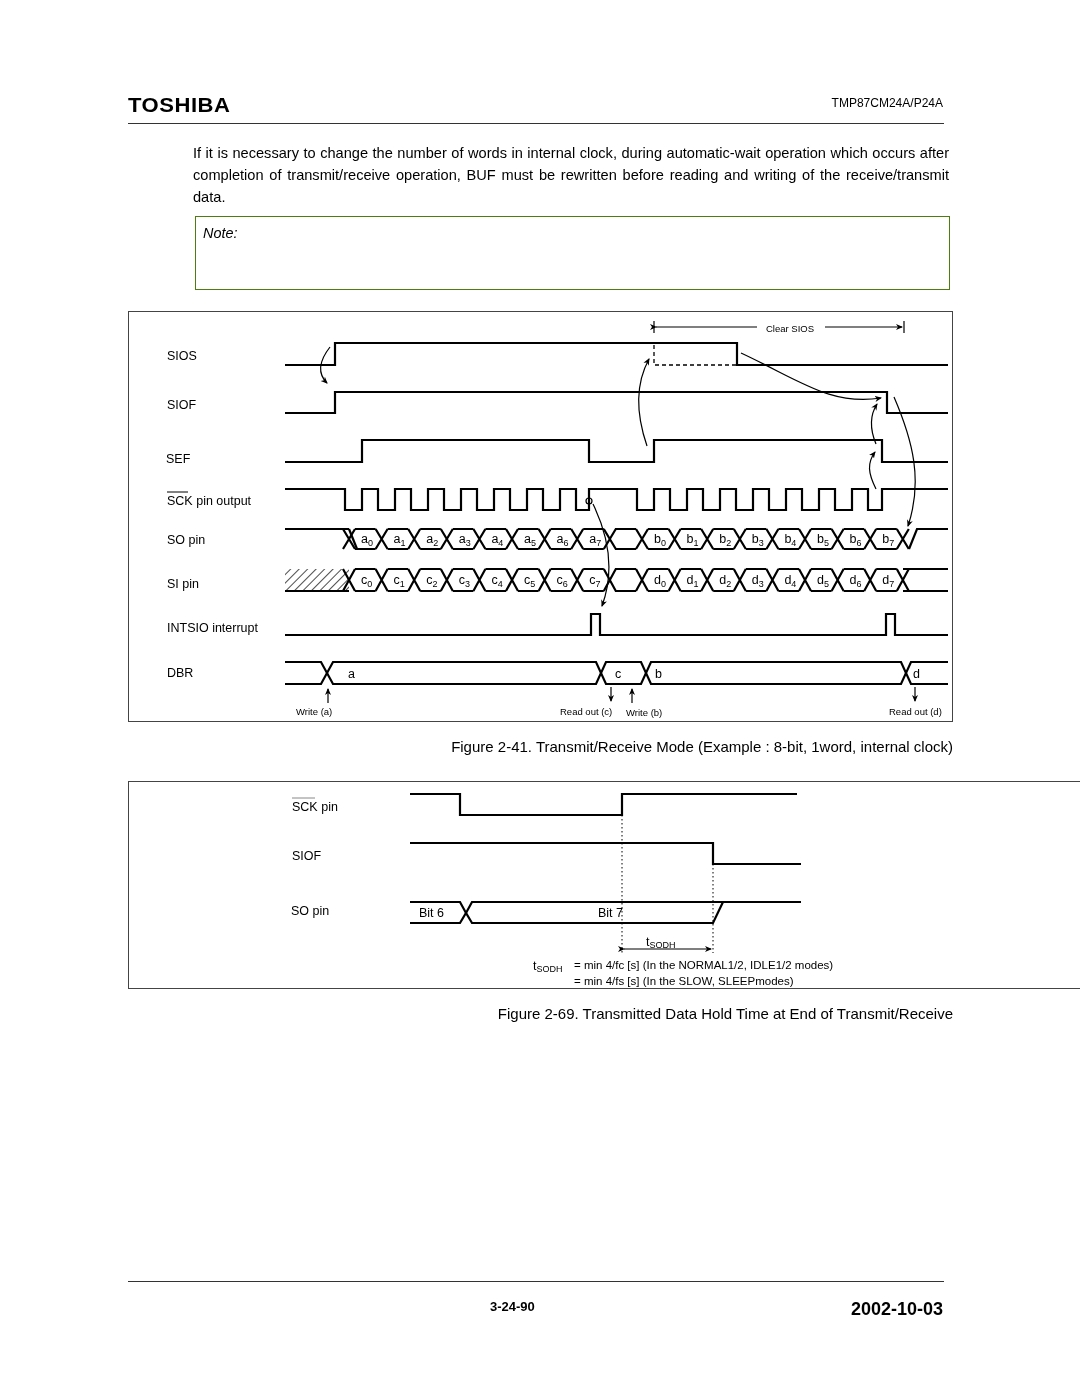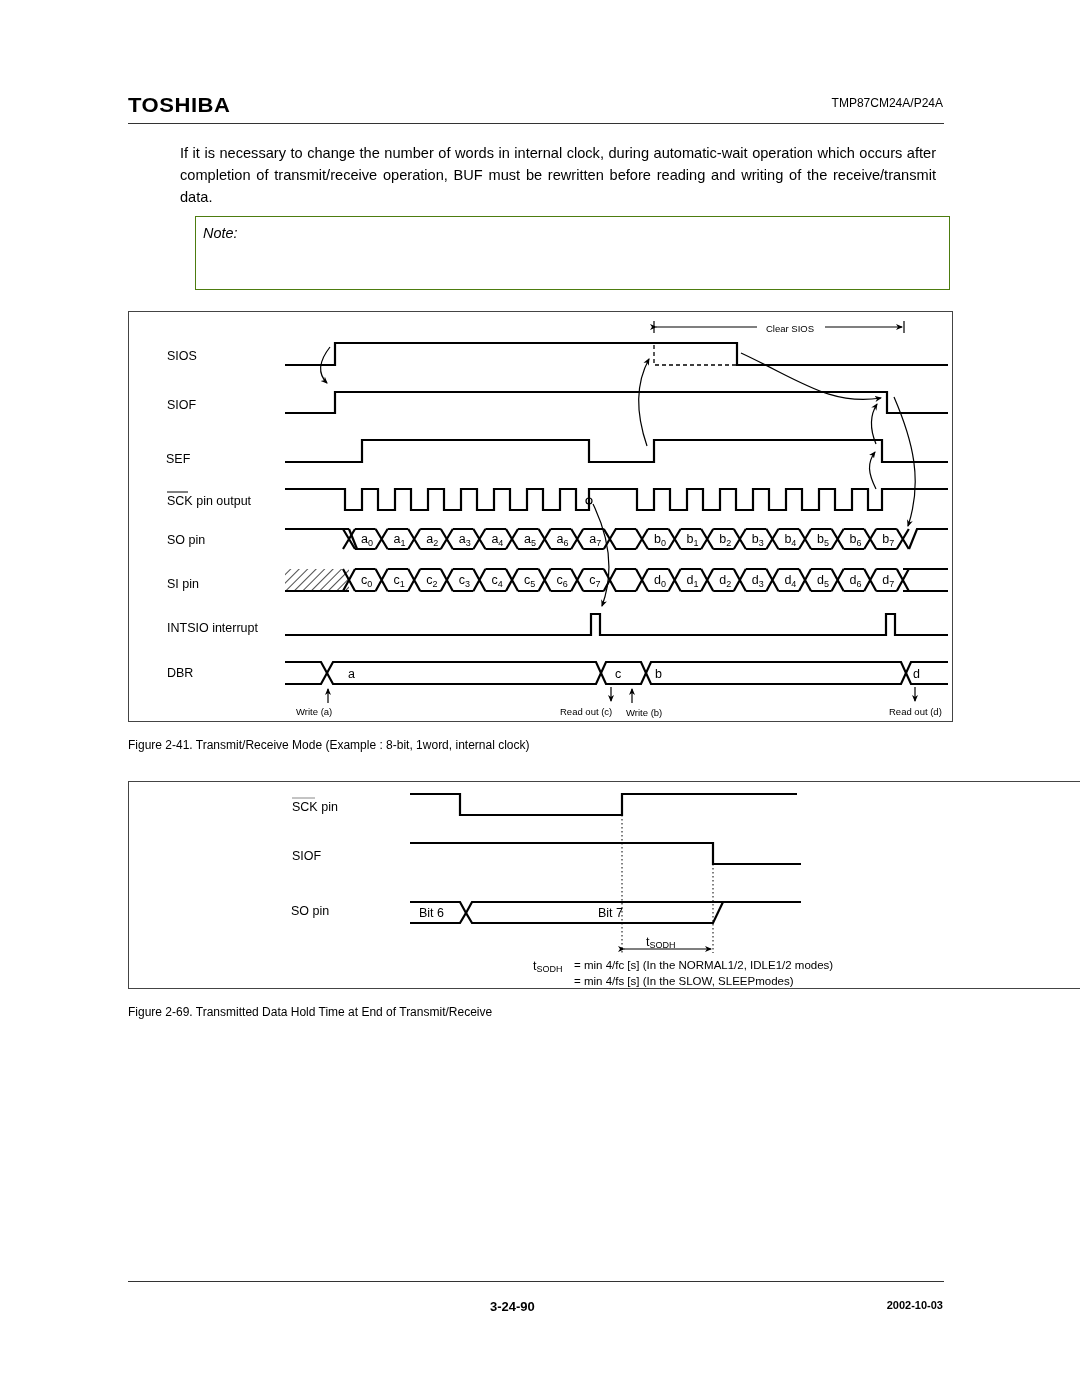--- a/index.html
+++ b/index.html
@@ -3,29 +3,29 @@
 <meta charset="utf-8">
 <style>
   html, body { margin: 0; padding: 0; background: #ffffff; }
   body { width: 1080px; height: 1397px; position: relative; overflow: hidden;
          font-family: "Liberation Sans", "DejaVu Sans", sans-serif; color: #000; }
   .abs { position: absolute; }
   .brand { left: 128px; top: 93px; font-size: 21px; font-weight: bold; letter-spacing: 0.5px;
            font-family: "Liberation Sans", sans-serif; transform: scaleX(1.05); transform-origin: left; }
   .partno { right: 137px; top: 96px; font-size: 12px; font-family: "Liberation Sans Narrow","Liberation Sans", sans-serif; }
   .hrule { left: 128px; width: 816px; height: 1px; background: #333; }
-  .para { left: 180px; top: 142px; width: 756px; font-size: 14.6px; line-height: 22px; text-align: justify; }
+  .para { left: 193px; top: 142px; width: 756px; font-size: 14.6px; line-height: 22px; text-align: justify; }
   .note { left: 195px; top: 216px; width: 755px; height: 74px; border: 1px solid #4d7c0f; box-sizing: border-box;
           font-style: italic; font-size: 14.4px; line-height: 22px; }
   .note-label { position: absolute; left: 7px; top: 5px; }
   .note-text { position: absolute; left: 69px; top: 5px; width: 678px; text-align: justify; }
   .fig { border: 1px solid #444; box-sizing: border-box; background: #fff; }
-  .caption { font-size: 12px; width: 825px; left: 128px; text-align: left; }
+  .caption { font-size: 15px; width: 825px; left: 128px; text-align: right; }
   .footer-page { left: 490px; top: 1299px; font-size: 13px; font-weight: bold; }
-  .footer-date { right: 137px; top: 1299px; font-size: 11px; font-weight: bold; }
+  .footer-date { right: 137px; top: 1299px; font-size: 18px; font-weight: bold; }
   svg text { font-family: "Liberation Sans", "DejaVu Sans", sans-serif; }
 </style>
 </head>
 <body>
 
 <div class="abs brand">TOSHIBA</div>
 <div class="abs partno">TMP87CM24A/P24A</div>
 <div class="abs hrule" style="top:123px;"></div>
 
 <div class="abs para">If it is necessary to change the number of words in internal clock, during automatic-wait operation which occurs after completion of transmit/receive operation, BUF must be rewritten before reading and writing of the receive/transmit data.</div>

